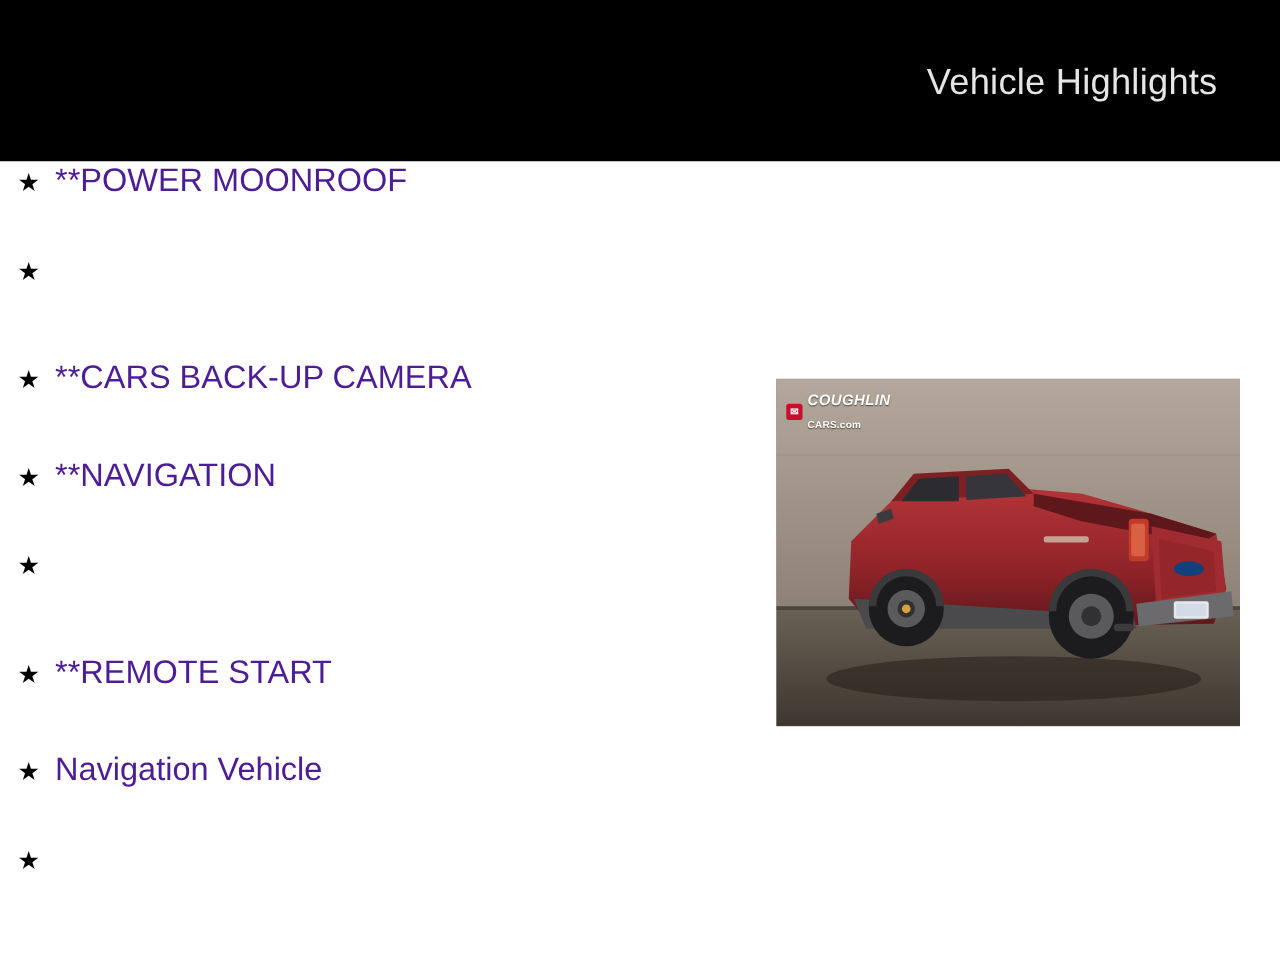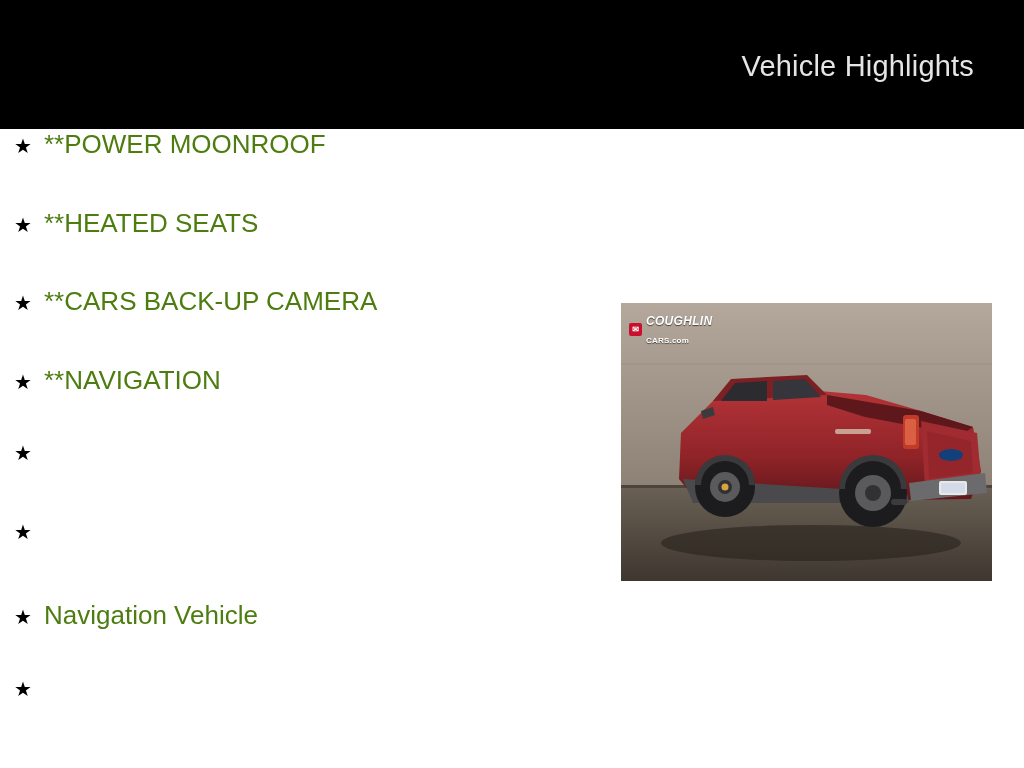--- a/index.html
+++ b/index.html
@@ -58,21 +58,21 @@
   }
   .star-icon {
     display: inline-block;
     width: 30px;
     color: #000000;
     font-size: 20px;
     line-height: 1;
     flex: 0 0 30px;
   }
   .highlight-label {
-    color: #4d7c0f;
+    color: #4c1d95;
     font-size: 26px;
     line-height: 30px;
     white-space: nowrap;
   }
   .photo-frame {
     position: absolute;
     left: 621px;
     top: 174px;
     width: 371px;
     height: 278px;
@@ -131,35 +131,35 @@
 
 <div class="content">
 
   <ul class="highlights">
     <li class="highlight-item">
       <span class="star-icon">★</span>
       <span class="highlight-label">**POWER MOONROOF</span>
     </li>
     <li class="highlight-item">
       <span class="star-icon">★</span>
-      <span class="highlight-label">**HEATED SEATS</span>
     </li>
     <li class="highlight-item">
       <span class="star-icon">★</span>
       <span class="highlight-label">**CARS BACK-UP CAMERA</span>
     </li>
     <li class="highlight-item">
       <span class="star-icon">★</span>
       <span class="highlight-label">**NAVIGATION</span>
     </li>
     <li class="highlight-item">
       <span class="star-icon">★</span>
     </li>
     <li class="highlight-item">
       <span class="star-icon">★</span>
+      <span class="highlight-label">**REMOTE START</span>
     </li>
     <li class="highlight-item">
       <span class="star-icon">★</span>
       <span class="highlight-label">Navigation Vehicle</span>
     </li>
     <li class="highlight-item">
       <span class="star-icon">★</span>
     </li>
   </ul>
 

